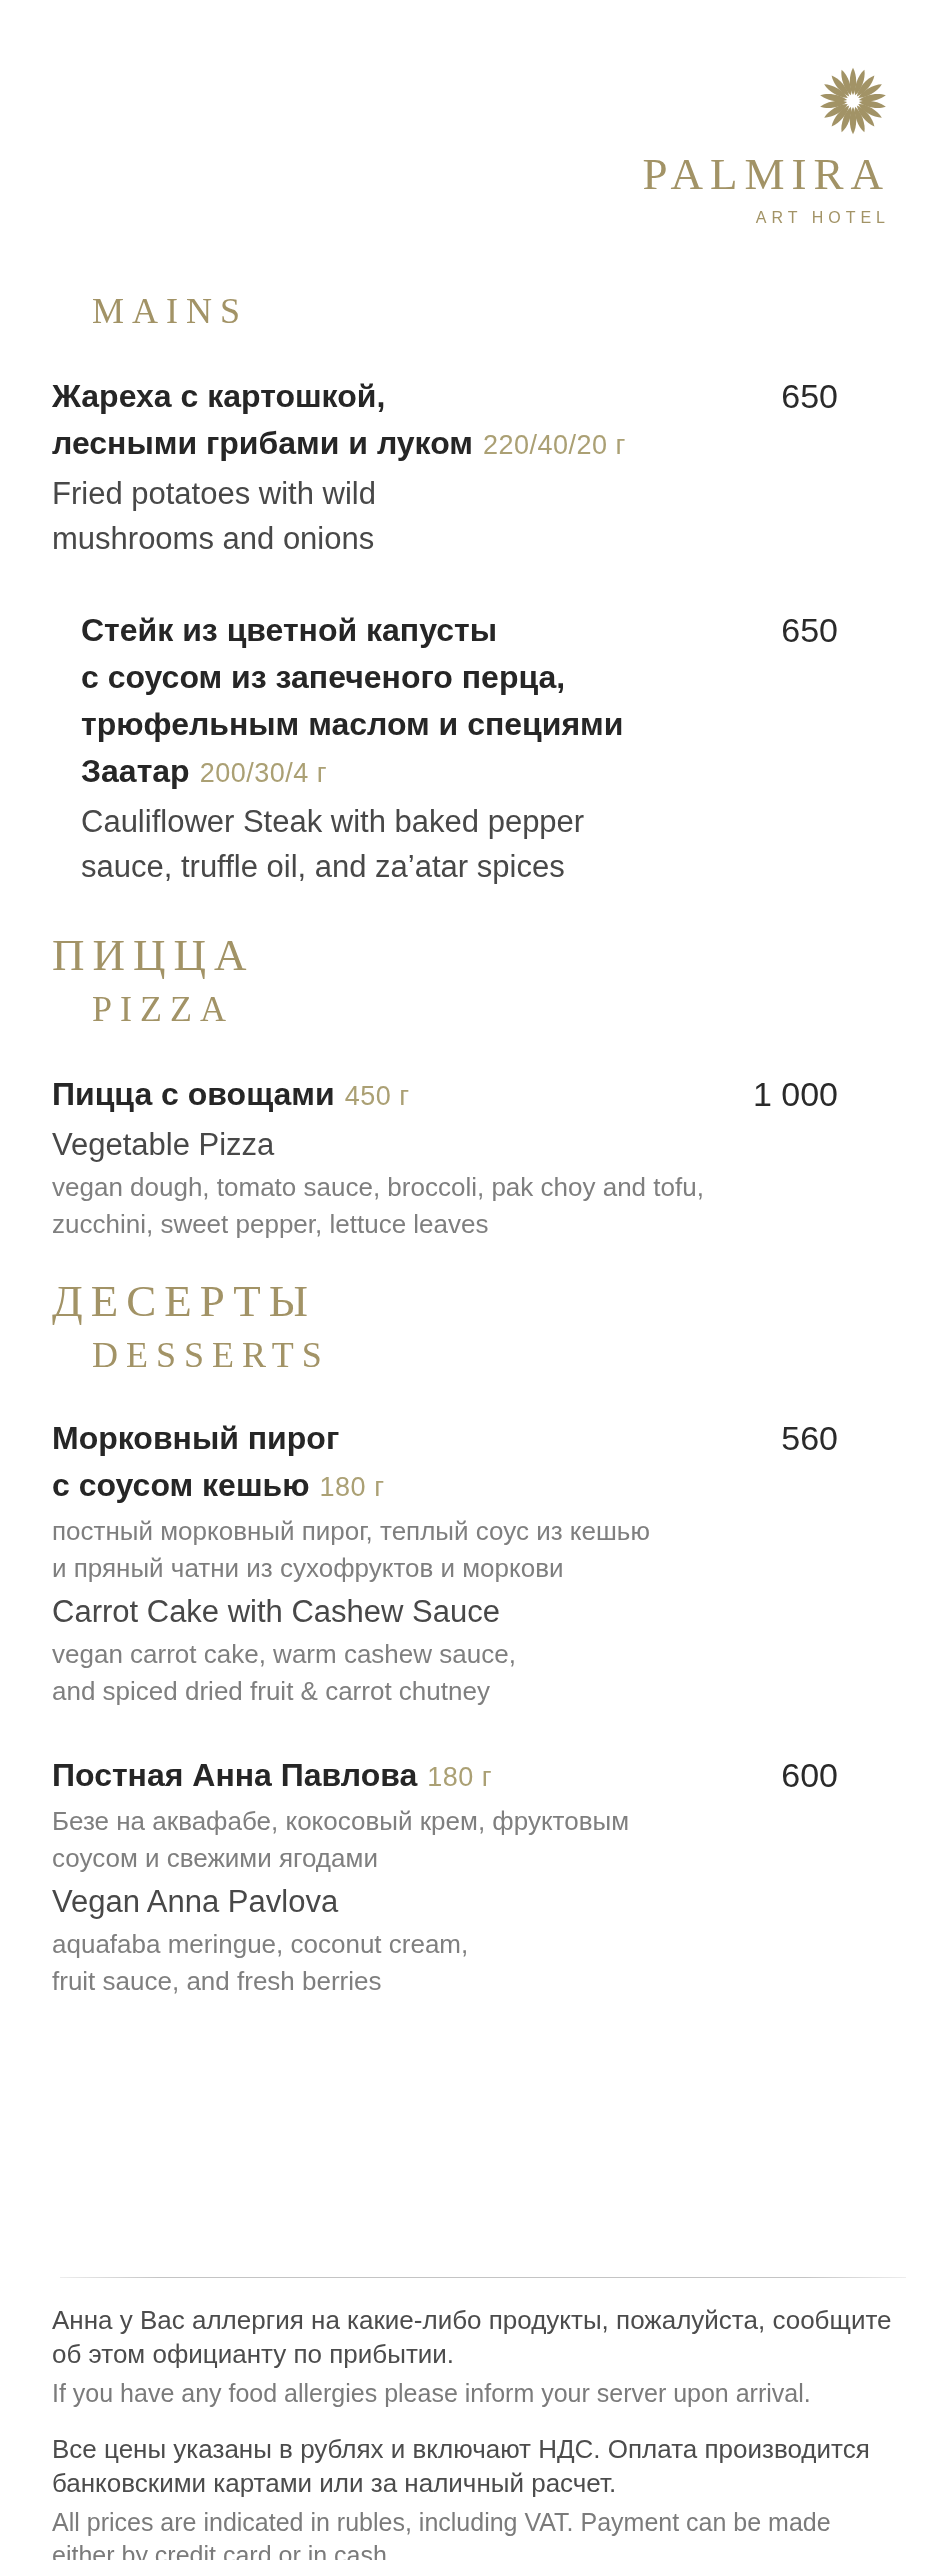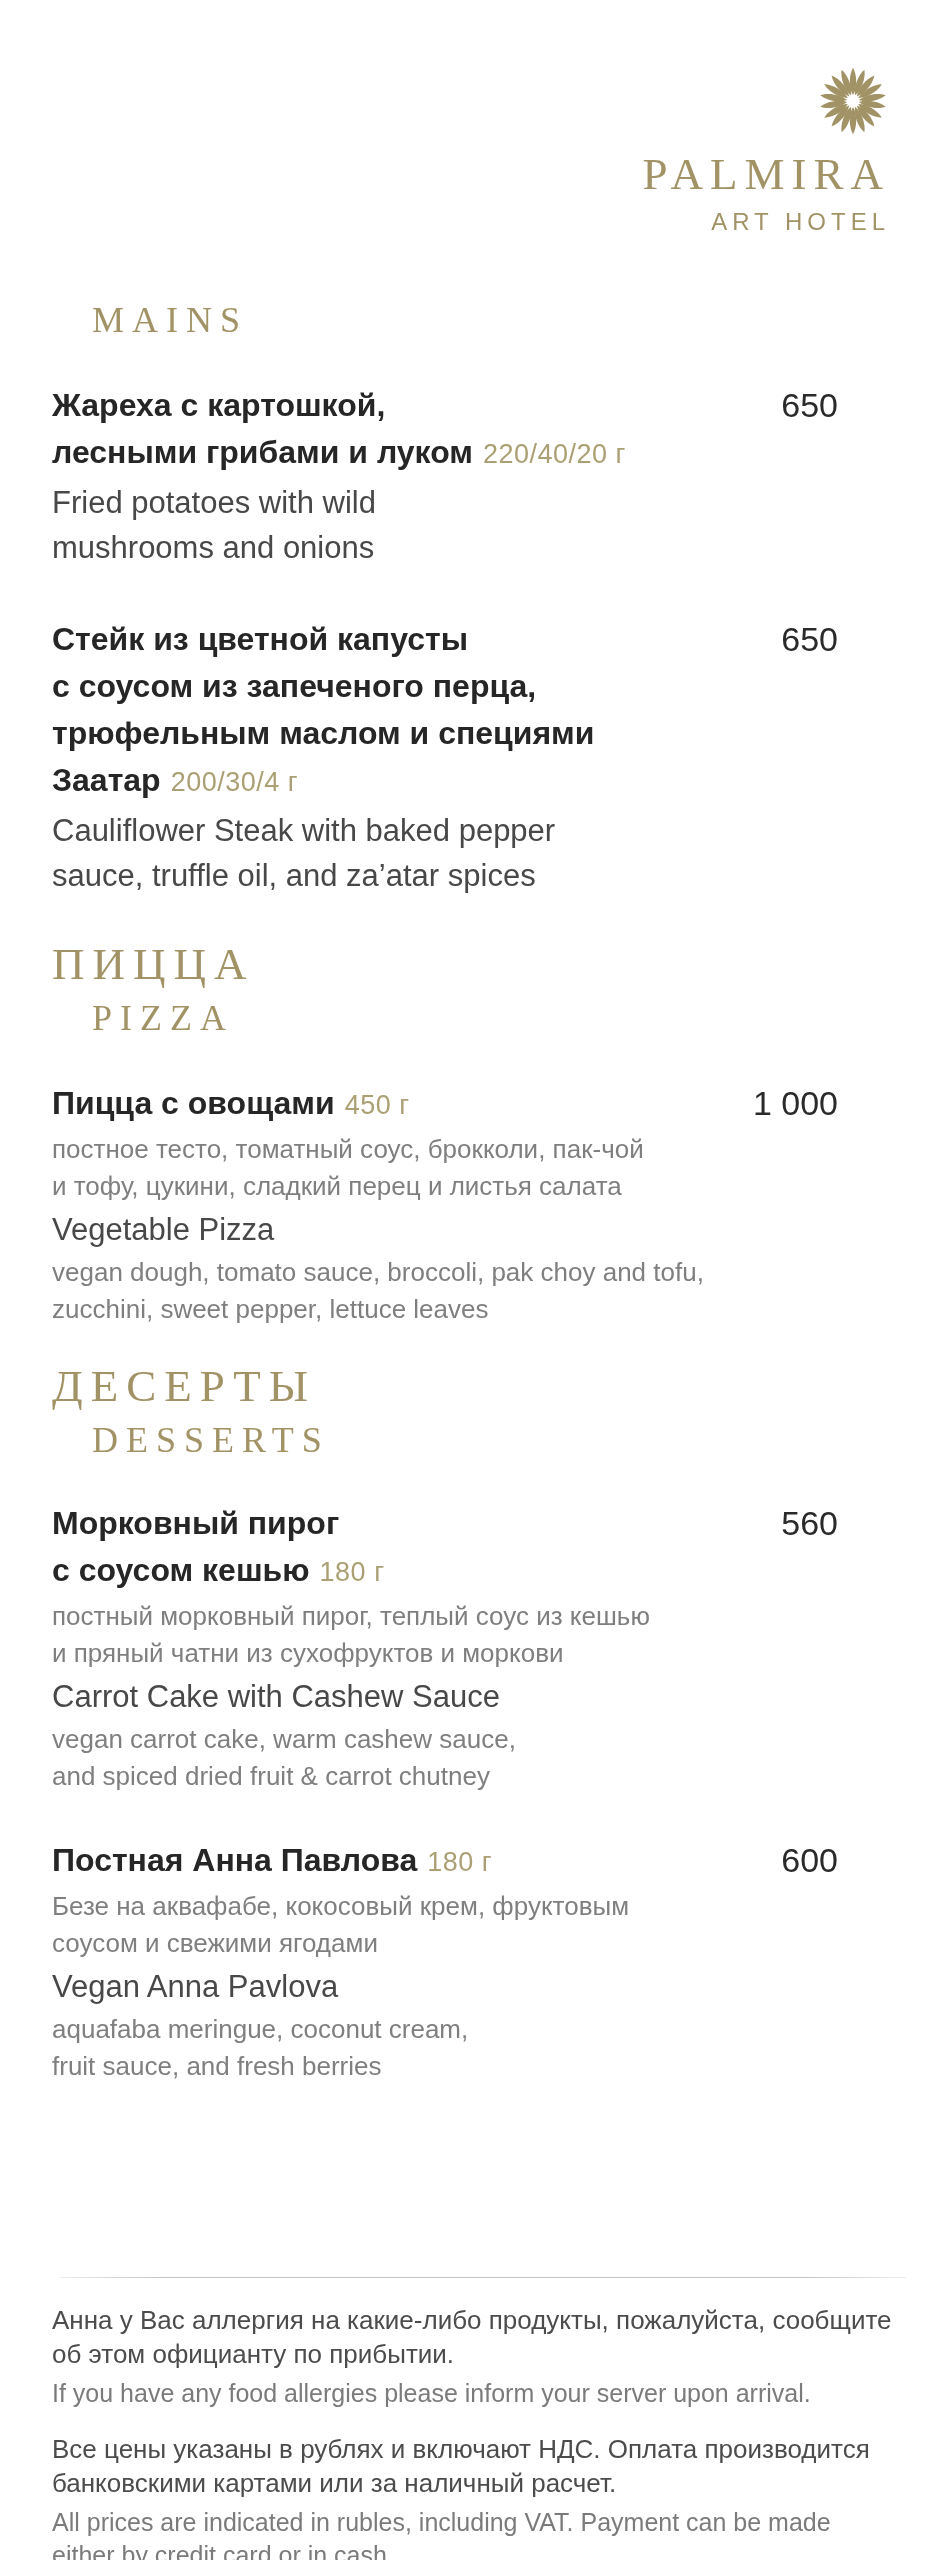--- a/index.html
+++ b/index.html
@@ -23,41 +23,41 @@
   .brand{width:890px;padding-top:64px;text-align:right;}
   .flower{color:var(--gold);display:inline-block;}
   .brand-name{
     margin-top:8px;
     font-family:"Liberation Serif", serif;
     font-size:45px;line-height:1.1;letter-spacing:7px;
     color:var(--gold);font-weight:400;
   }
   .brand-sub{
     margin-top:8px;
-    font-size:24px;letter-spacing:5px;line-height:1.2;
+    font-size:16px;letter-spacing:5px;line-height:1.2;
     color:var(--gold);font-weight:400;
   }
   
   .menu{padding:0 100px 0 52px;}
   .menu-section.s1{margin-top:66px;}
   .menu-section.s2{margin-top:44px;}
   .menu-section.s3{margin-top:36px;}
   .h-ru{
     font-family:"Liberation Serif", serif;font-weight:400;
     font-size:45px;line-height:1;letter-spacing:8px;color:var(--gold);
   }
   .h-en{
     font-family:"Liberation Serif", serif;font-weight:400;
     font-size:36px;line-height:1;letter-spacing:8px;color:var(--gold);
     margin-top:13px;
     margin-left:40px;
   }
   .item{display:flex;align-items:flex-start;}
   .item.first{margin-top:44px;}
-  .item.i2{margin-top:46px;}
+  .item.i2{margin-top:46px;margin-left:29px;}
   .item.d2{margin-top:42px;}
   .menu-section.s3 .item.first{margin-top:42px;}
   .item-body{flex:1 1 auto;min-width:0;}
   .title{
     margin:0;font-size:32px;font-weight:700;color:var(--title);
     line-height:47px;white-space:pre-line;
   }
   .weight{
     font-weight:400;font-size:27px;color:var(--gold-light);
     margin-left:10px;letter-spacing:0.5px;
@@ -148,22 +148,20 @@
     </article>
   </section>
 
   <section class="menu-section s2">
     <div class="h-ru">ПИЦЦА</div>
     <div class="h-en">PIZZA</div>
 
     <article class="item first">
       <div class="item-body">
         <h3 class="title"><span>Пицца с овощами</span><span class="weight">450 г</span></h3>
-        <p class="desc">постное тесто, томатный соус, брокколи, пак-чой
-и тофу, цукини, сладкий перец и листья салата</p>
         <p class="en-name">Vegetable Pizza</p>
         <p class="desc">vegan dough, tomato sauce, broccoli, pak choy and tofu,
 zucchini, sweet pepper, lettuce leaves</p>
       </div>
       <div class="price">1 000</div>
     </article>
   </section>
 
   <section class="menu-section s3">
     <div class="h-ru">ДЕСЕРТЫ</div>

